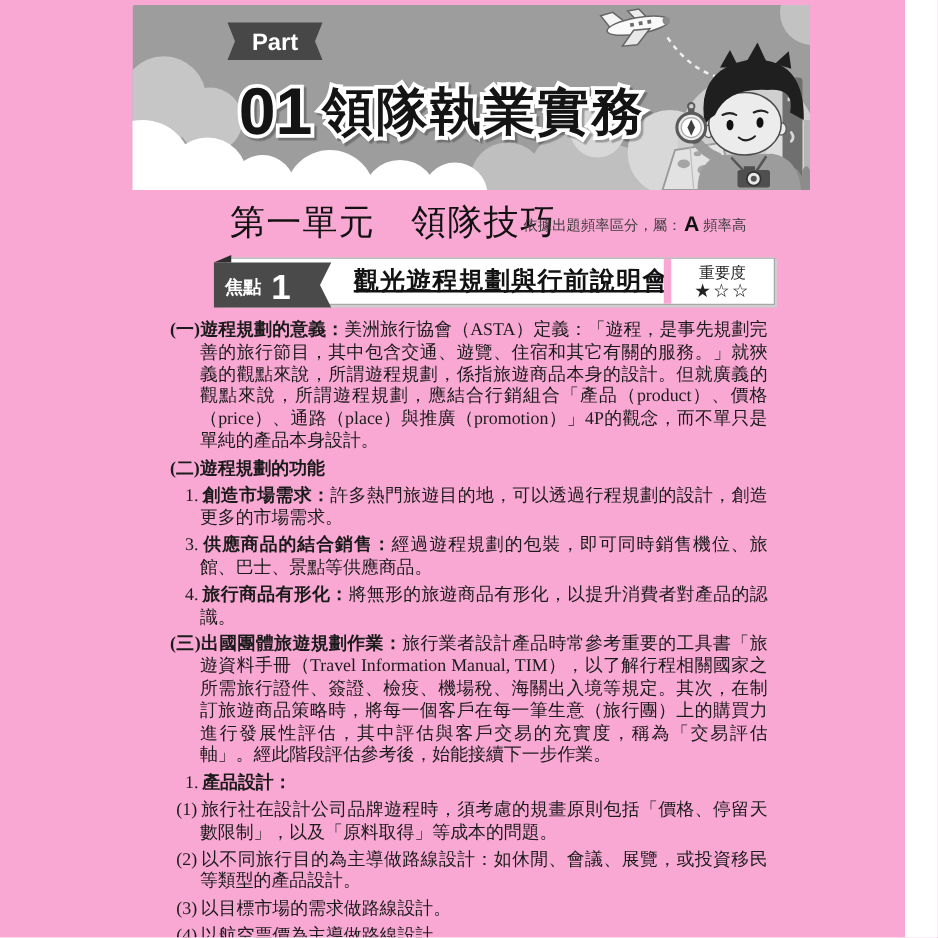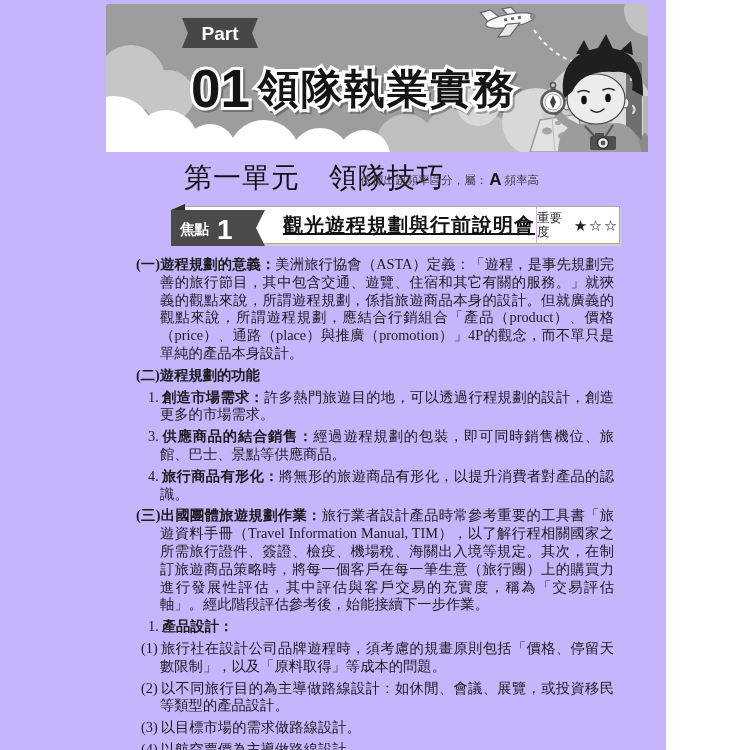--- a/index.html
+++ b/index.html
@@ -1,37 +1,37 @@
 <!DOCTYPE html>
 <html lang="zh-Hant"><head>
 <meta charset="utf-8">
 <style>
   html,body{margin:0;padding:0;background:#fff;}
-  .page{position:relative;width:666px;height:750px;background:#c4b5fd;overflow:hidden;
+  .page{position:relative;width:724px;height:750px;background:#f9a8d4;overflow:hidden;
         font-family:"Liberation Sans",sans-serif;}
 
   
   .banner{position:absolute;left:106px;top:4px;width:542px;height:148px;}
 
   
   .unit-title{position:absolute;left:184px;top:159px;font-size:28px;font-weight:400;
               color:#111;letter-spacing:1px;font-family:"Liberation Sans",sans-serif;}
   .freq-note{position:absolute;right:127px;top:170px;font-size:11.5px;color:#3a3a3a;
              display:flex;align-items:center;}
   .freq-grade{font-size:17px;font-weight:bold;color:#111;margin:0 3px 0 2px;}
 
   
   .focus-bar{position:absolute;left:180px;top:206px;width:440px;height:38px;
              background:#fff;border:1px solid #a8a8a8;box-shadow:1.5px 2px 0 #cfcfcf;
              box-sizing:border-box;}
   .focus-badge{position:absolute;left:-10px;top:-5px;width:100px;height:46px;}
   .focus-title{position:absolute;left:102px;top:0;height:36px;line-height:36px;
                font-size:20px;font-weight:bold;color:#121212;letter-spacing:1px;white-space:nowrap;text-decoration:underline;}
   .importance{position:absolute;right:0;top:0;width:82px;height:36px;
-              border-left:1px solid #f9a8d4;margin:0;display:flex;flex-direction:row;
+              border-left:6px solid #f9a8d4;margin:0;display:flex;flex-direction:column;
               align-items:center;justify-content:center;}
   .importance-label{font-size:12.5px;color:#222;line-height:14px;}
   .importance-stars{font-size:13px;color:#222;line-height:15px;letter-spacing:2px;}
 
   
   .content{position:absolute;left:156px;top:252px;width:462px;
            font-family:"Liberation Serif","DejaVu Serif",serif;
            font-size:14.3px;line-height:17.8px;color:#1b1b1b;text-align:justify;}
   .content p, .content div{margin:4px;padding:0;}
   .l1{padding-left:24px;text-indent:-24px;}

